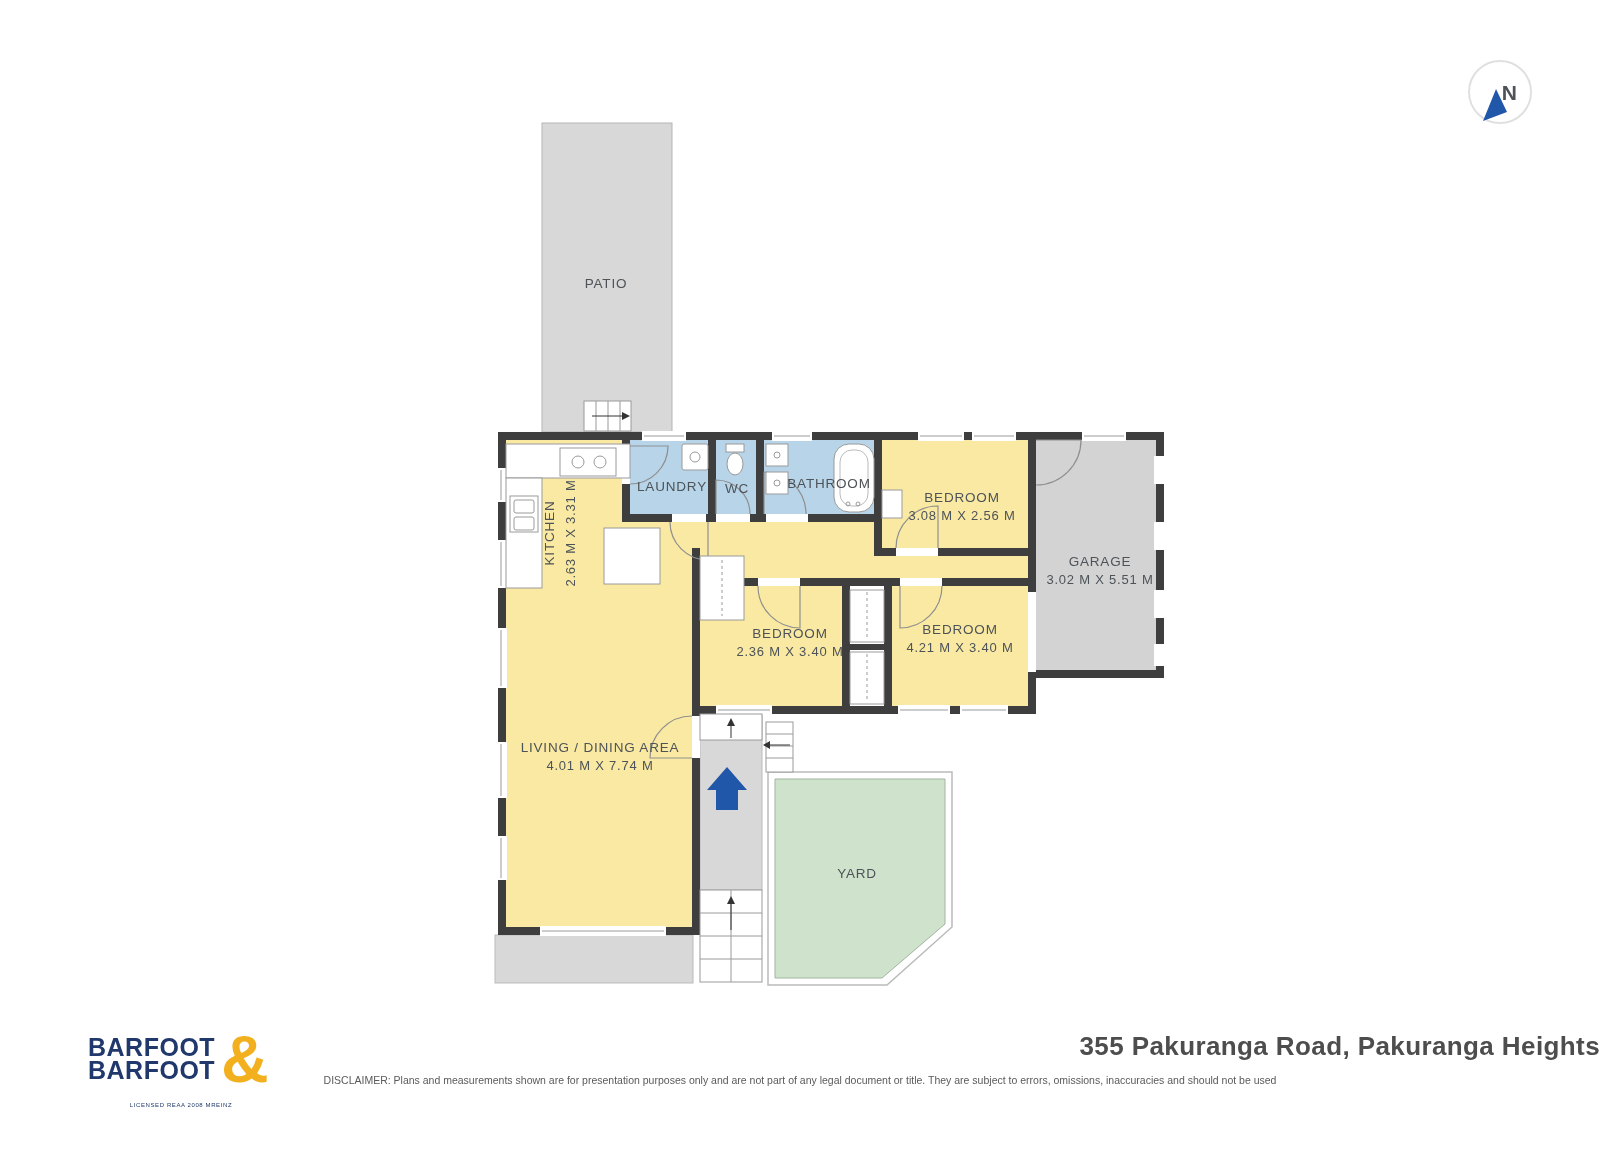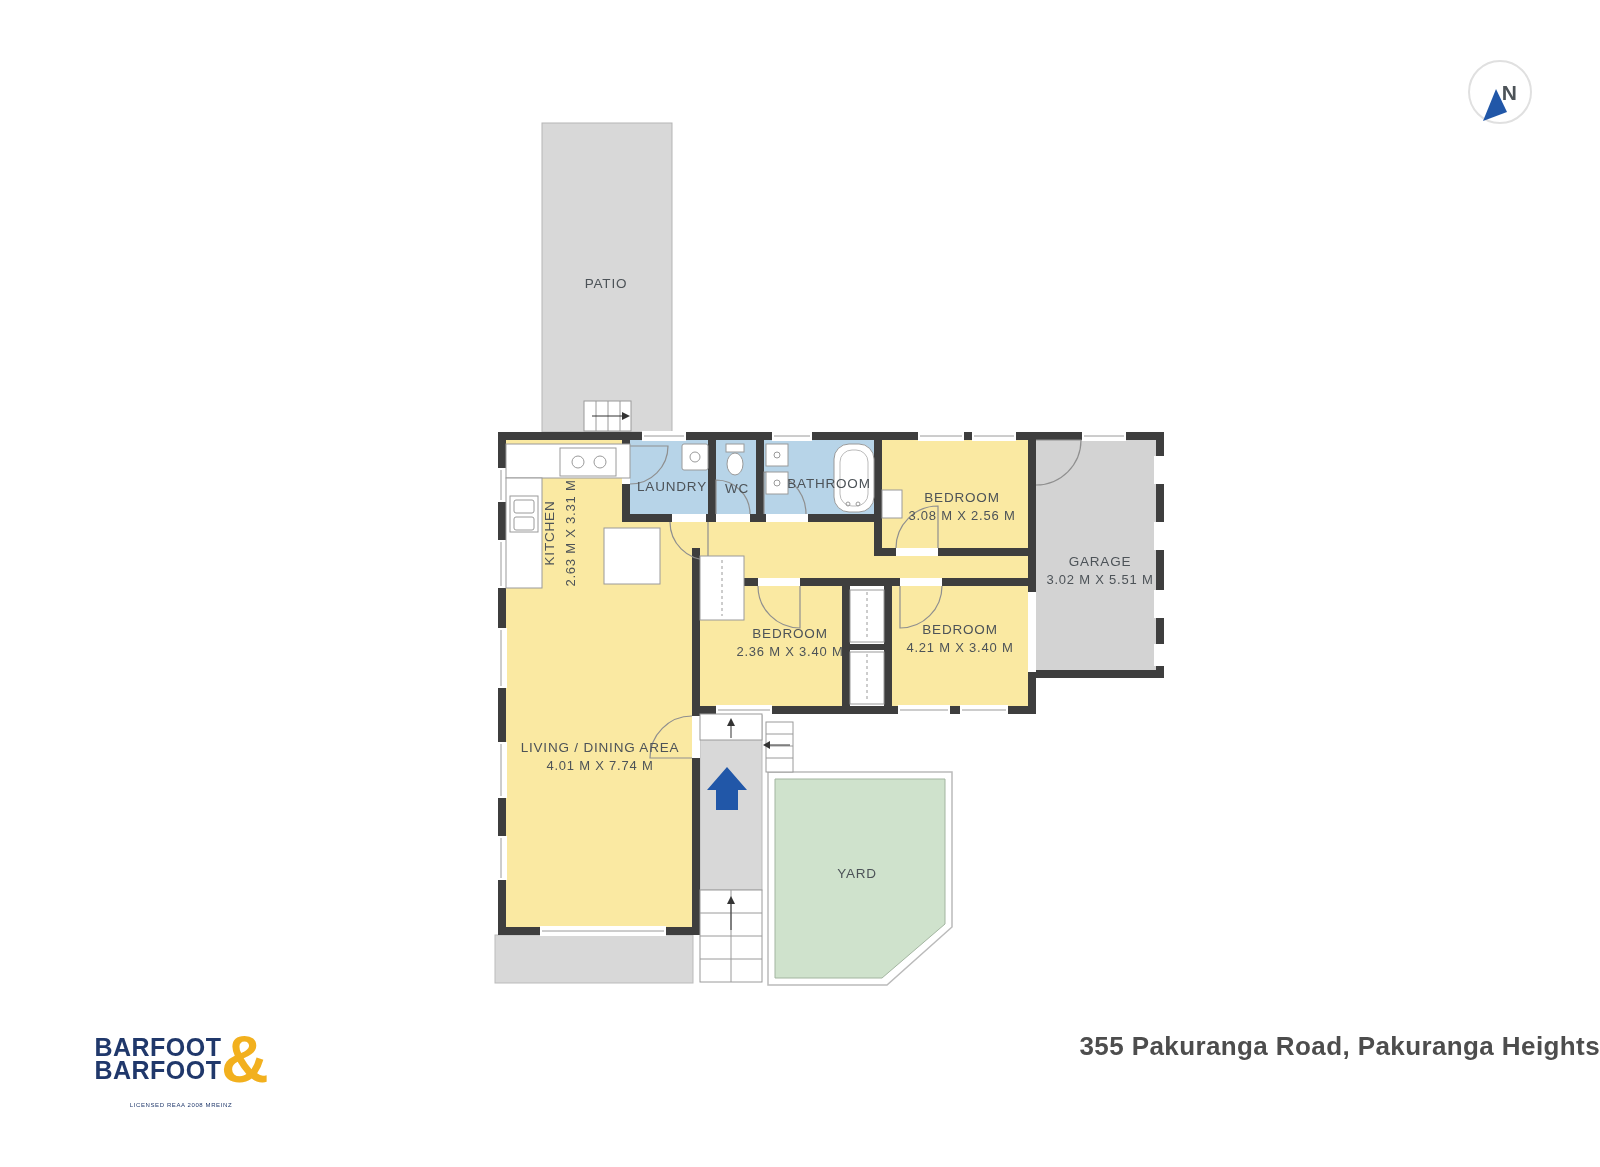--- a/index.html
+++ b/index.html
@@ -6,21 +6,21 @@
   .canvas{position:relative;width:1600px;height:1167px;background:#fff;overflow:hidden;
           font-family:"Liberation Sans",sans-serif;}
   svg{position:absolute;left:0;top:0;}
   svg text{font-family:"Liberation Sans",sans-serif;fill:#4d5358;letter-spacing:.06em;}
   .lbl{font-size:13.5px;text-anchor:middle;}
   .dim{font-size:13px;text-anchor:middle;}
   .thin{stroke:#9a9a9a;stroke-width:1;fill:none;}
   .fix{stroke:#9a9a9a;stroke-width:1;fill:#ffffff;}
   .door{stroke:#8f8f8f;stroke-width:1.2;fill:none;}
   .stepline{stroke:#9a9a9a;stroke-width:1;fill:none;}
-  .logo{position:absolute;left:88px;top:1036px;width:140px;text-align:center;
+  .logo{position:absolute;left:88px;top:1036px;width:140px;text-align:left;
         color:#20386b;font-weight:bold;font-size:25px;line-height:23px;letter-spacing:.5px;}
   .logo-amp{position:absolute;left:221px;top:1026px;color:#f2b01e;font-weight:bold;font-size:66px;line-height:66px;}
   .logo-tagline{position:absolute;left:96px;top:1102px;width:170px;text-align:center;
         color:#20386b;font-size:6px;letter-spacing:.6px;}
   .title{position:absolute;left:0;top:1031px;width:1600px;text-align:right;
          font-weight:bold;font-size:26px;color:#4d4d4d;letter-spacing:.4px;}
   .disclaimer{position:absolute;left:0;top:1074px;width:1600px;text-align:center;
          font-size:10.5px;line-height:13px;color:#5a5a5a;}
 </style>
 </head>
@@ -223,15 +223,16 @@
   <div class="logo">
     <div>BARFOOT</div>
     <div>BARFOOT</div>
   </div>
   <div class="logo-amp">&amp;</div>
   <div class="logo-tagline">LICENSED REAA 2008 MREINZ</div>
 
   <div class="title">355 Pakuranga Road, Pakuranga Heights</div>
 
   <div class="disclaimer">
+    <div>DISCLAIMER: Plans and measurements shown are for presentation purposes only and are not part of any legal document or title. They are subject to errors, omissions, inaccuracies and should not be used</div>
   </div>
 
 </div>
 
 </body></html>

